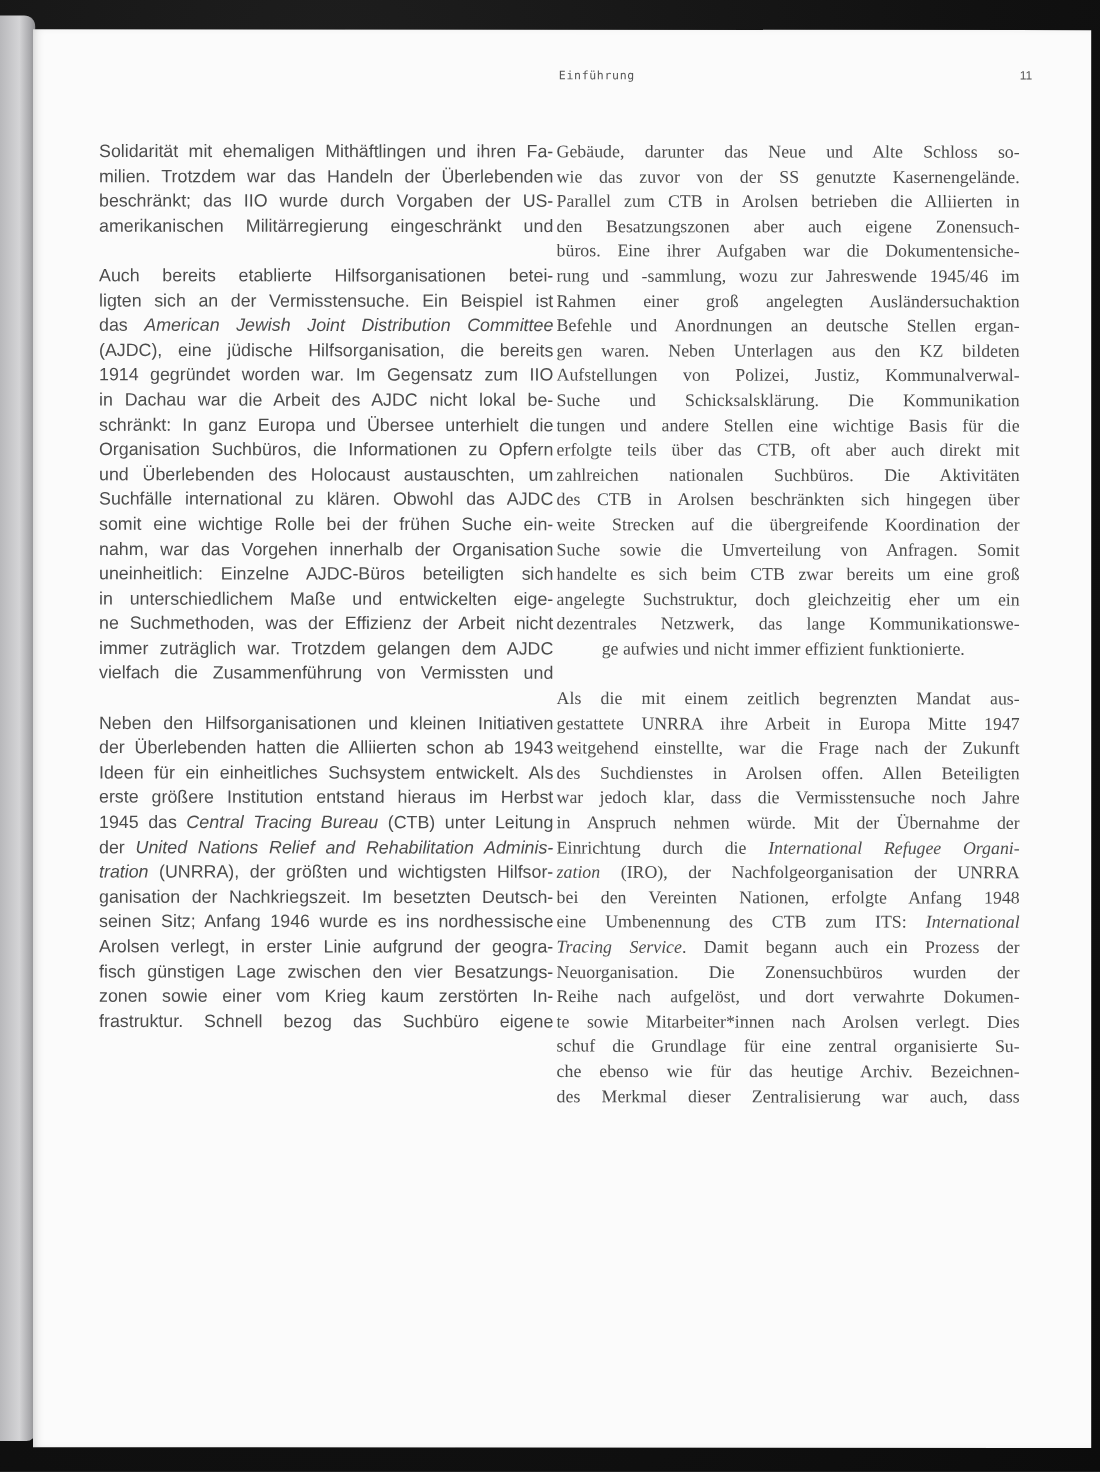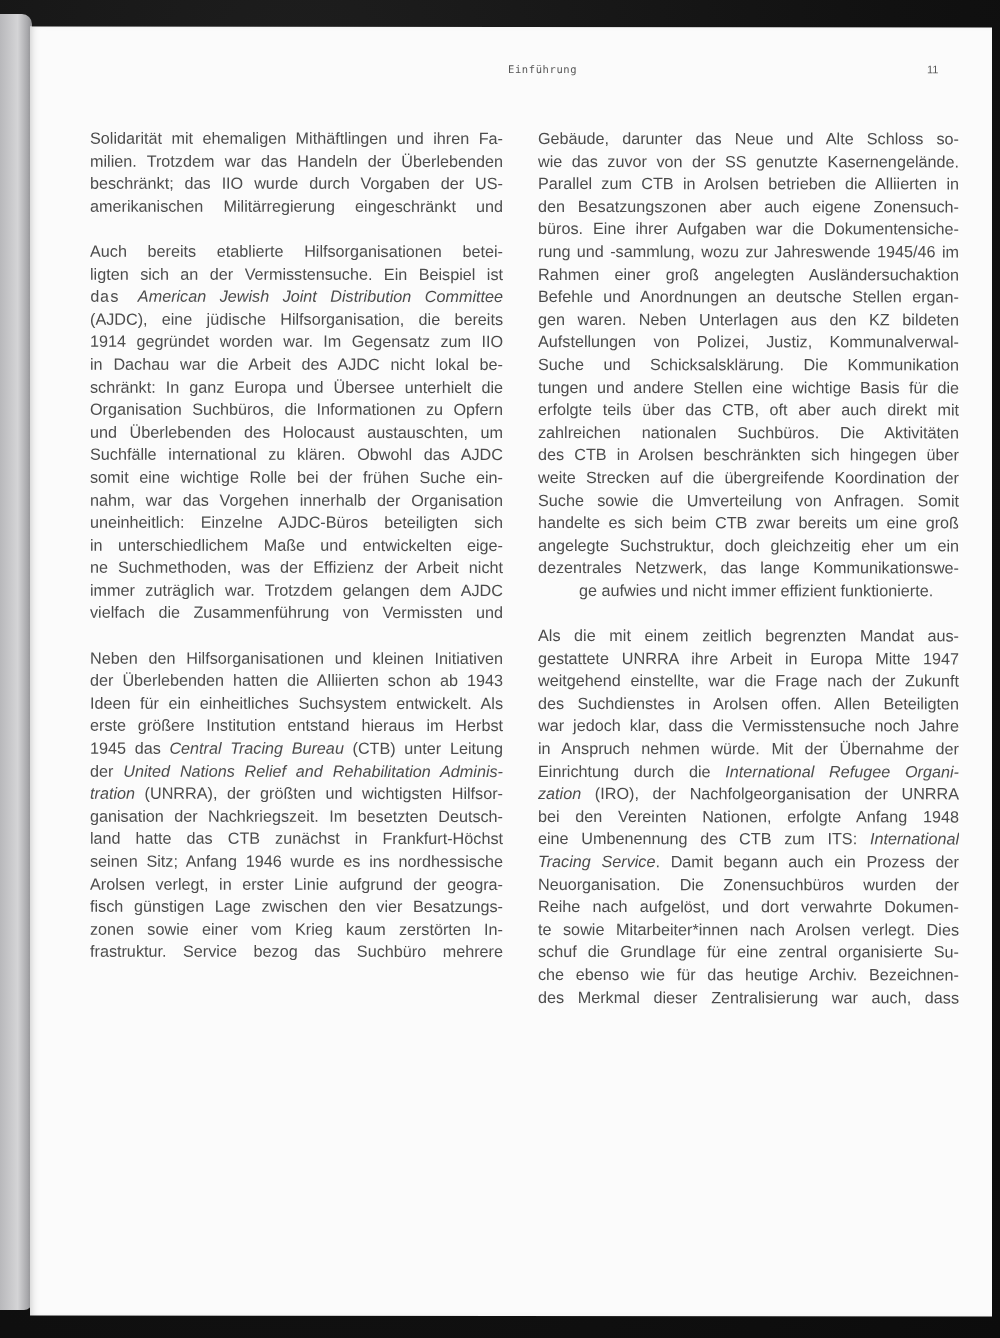--- a/index.html
+++ b/index.html
@@ -37,21 +37,21 @@
   }
   .column {
     position: absolute; top: 100px;
     color: #4c4c4c;
     font-size: 16.2px;
     line-height: 22.6px;
     text-align: justify;
     hyphens: manual;
   }
   .col-left { left: 60px; width: 413px; }
-  .col-right { left: 508px; width: 421px; }
+  .col-right { left: 476px; width: 421px; font-family: Liberation Serif, serif; }
   .para { margin: 0 0 22.6px 0; }
   .line {
     display: block;
     text-align: justify;
     text-align-last: justify;
     white-space: nowrap;
     height: 22.6px;
   }
   .line.last { text-align-last: left; }
   .line span.it { font-style: italic; }
@@ -70,21 +70,21 @@
   <div class="column col-left">
       <div class="para">
         <span class="line" style="white-space: normal; overflow: hidden;"><span style="white-space: normal;">Solidarität mit ehemaligen Mithäftlingen und ihren Fa-</span></span>
         <span class="line" style="white-space: normal; overflow: hidden;"><span style="white-space: normal;">milien. Trotzdem war das Handeln der Überlebenden</span></span>
         <span class="line" style="white-space: normal; overflow: hidden;"><span style="white-space: normal;">beschränkt; das IIO wurde durch Vorgaben der US-</span></span>
         <span class="line" style="white-space: normal; overflow: hidden;"><span style="white-space: normal;">amerikanischen Militärregierung eingeschränkt und</span></span>
       </div>
       <div class="para">
         <span class="line" style="white-space: normal; overflow: hidden;"><span style="white-space: normal;">Auch bereits etablierte Hilfsorganisationen betei-</span></span>
         <span class="line" style="white-space: normal; overflow: hidden;"><span style="white-space: normal;">ligten sich an der Vermisstensuche. Ein Beispiel ist</span></span>
-        <span class="line" style="white-space: normal; overflow: hidden;"><span style="white-space: normal; font-family: Liberation Mono, monospace;">das </span><span class="it" style="white-space: normal;">American Jewish Joint Distribution Committee</span></span>
+        <span class="line" style="white-space: normal; overflow: hidden;"><span style="white-space: normal;">das </span><span class="it" style="white-space: normal;">American Jewish Joint Distribution Committee</span></span>
         <span class="line" style="white-space: normal; overflow: hidden;"><span style="white-space: normal;">(AJDC), eine jüdische Hilfsorganisation, die bereits</span></span>
         <span class="line" style="white-space: normal; overflow: hidden;"><span style="white-space: normal;">1914 gegründet worden war. Im Gegensatz zum IIO</span></span>
         <span class="line" style="white-space: normal; overflow: hidden;"><span style="white-space: normal;">in Dachau war die Arbeit des AJDC nicht lokal be-</span></span>
         <span class="line" style="white-space: normal; overflow: hidden;"><span style="white-space: normal;">schränkt: In ganz Europa und Übersee unterhielt die</span></span>
         <span class="line" style="white-space: normal; overflow: hidden;"><span style="white-space: normal;">Organisation Suchbüros, die Informationen zu Opfern</span></span>
         <span class="line" style="white-space: normal; overflow: hidden;"><span style="white-space: normal;">und Überlebenden des Holocaust austauschten, um</span></span>
         <span class="line" style="white-space: normal; overflow: hidden;"><span style="white-space: normal;">Suchfälle international zu klären. Obwohl das AJDC</span></span>
         <span class="line" style="white-space: normal; overflow: hidden;"><span style="white-space: normal;">somit eine wichtige Rolle bei der frühen Suche ein-</span></span>
         <span class="line" style="white-space: normal; overflow: hidden;"><span style="white-space: normal;">nahm, war das Vorgehen innerhalb der Organisation</span></span>
         <span class="line" style="white-space: normal; overflow: hidden;"><span style="white-space: normal;">uneinheitlich: Einzelne AJDC-Büros beteiligten sich</span></span>
@@ -95,26 +95,25 @@
       </div>
       <div class="para">
         <span class="line" style="white-space: normal; overflow: hidden;"><span style="white-space: normal;">Neben den Hilfsorganisationen und kleinen Initiativen</span></span>
         <span class="line" style="white-space: normal; overflow: hidden;"><span style="white-space: normal;">der Überlebenden hatten die Alliierten schon ab 1943</span></span>
         <span class="line" style="white-space: normal; overflow: hidden;"><span style="white-space: normal;">Ideen für ein einheitliches Suchsystem entwickelt. Als</span></span>
         <span class="line" style="white-space: normal; overflow: hidden;"><span style="white-space: normal;">erste größere Institution entstand hieraus im Herbst</span></span>
         <span class="line" style="white-space: normal; overflow: hidden;"><span style="white-space: normal;">1945 das </span><span class="it" style="white-space: normal;">Central Tracing Bureau</span><span style="white-space: normal;"> (CTB) unter Leitung</span></span>
         <span class="line" style="white-space: normal; overflow: hidden;"><span style="white-space: normal;">der </span><span class="it" style="white-space: normal;">United Nations Relief and Rehabilitation Adminis-</span></span>
         <span class="line" style="white-space: normal; overflow: hidden;"><span class="it" style="white-space: normal;">tration</span><span style="white-space: normal;"> (UNRRA), der größten und wichtigsten Hilfsor-</span></span>
         <span class="line" style="white-space: normal; overflow: hidden;"><span style="white-space: normal;">ganisation der Nachkriegszeit. Im besetzten Deutsch-</span></span>
-        <span class="line" style="white-space: normal; overflow: hidden;"><span style="white-space: normal;">land hatte das CTB zunächst in Frankfurt-Höchst</span></span>
         <span class="line" style="white-space: normal; overflow: hidden;"><span style="white-space: normal;">seinen Sitz; Anfang 1946 wurde es ins nordhessische</span></span>
         <span class="line" style="white-space: normal; overflow: hidden;"><span style="white-space: normal;">Arolsen verlegt, in erster Linie aufgrund der geogra-</span></span>
         <span class="line" style="white-space: normal; overflow: hidden;"><span style="white-space: normal;">fisch günstigen Lage zwischen den vier Besatzungs-</span></span>
         <span class="line" style="white-space: normal; overflow: hidden;"><span style="white-space: normal;">zonen sowie einer vom Krieg kaum zerstörten In-</span></span>
-        <span class="line" style="white-space: normal; overflow: hidden;"><span style="white-space: normal;">frastruktur. Service bezog das Suchbüro mehrere</span></span>
+        <span class="line" style="white-space: normal; overflow: hidden;"><span style="white-space: normal;">frastruktur. Schnell bezog das Suchbüro eigene</span></span>
       </div>
     </div>
   <div class="column col-right">
       <div class="para">
         <span class="line" style="white-space: normal; overflow: hidden;"><span style="white-space: normal;">Gebäude, darunter das Neue und Alte Schloss so-</span></span>
         <span class="line" style="white-space: normal; overflow: hidden;"><span style="white-space: normal;">wie das zuvor von der SS genutzte Kasernengelände.</span></span>
         <span class="line" style="white-space: normal; overflow: hidden;"><span style="white-space: normal;">Parallel zum CTB in Arolsen betrieben die Alliierten in</span></span>
         <span class="line" style="white-space: normal; overflow: hidden;"><span style="white-space: normal;">den Besatzungszonen aber auch eigene Zonensuch-</span></span>
         <span class="line" style="white-space: normal; overflow: hidden;"><span style="white-space: normal;">büros. Eine ihrer Aufgaben war die Dokumentensiche-</span></span>
         <span class="line" style="white-space: normal; overflow: hidden;"><span style="white-space: normal;">rung und -sammlung, wozu zur Jahreswende 1945/46 im</span></span>

